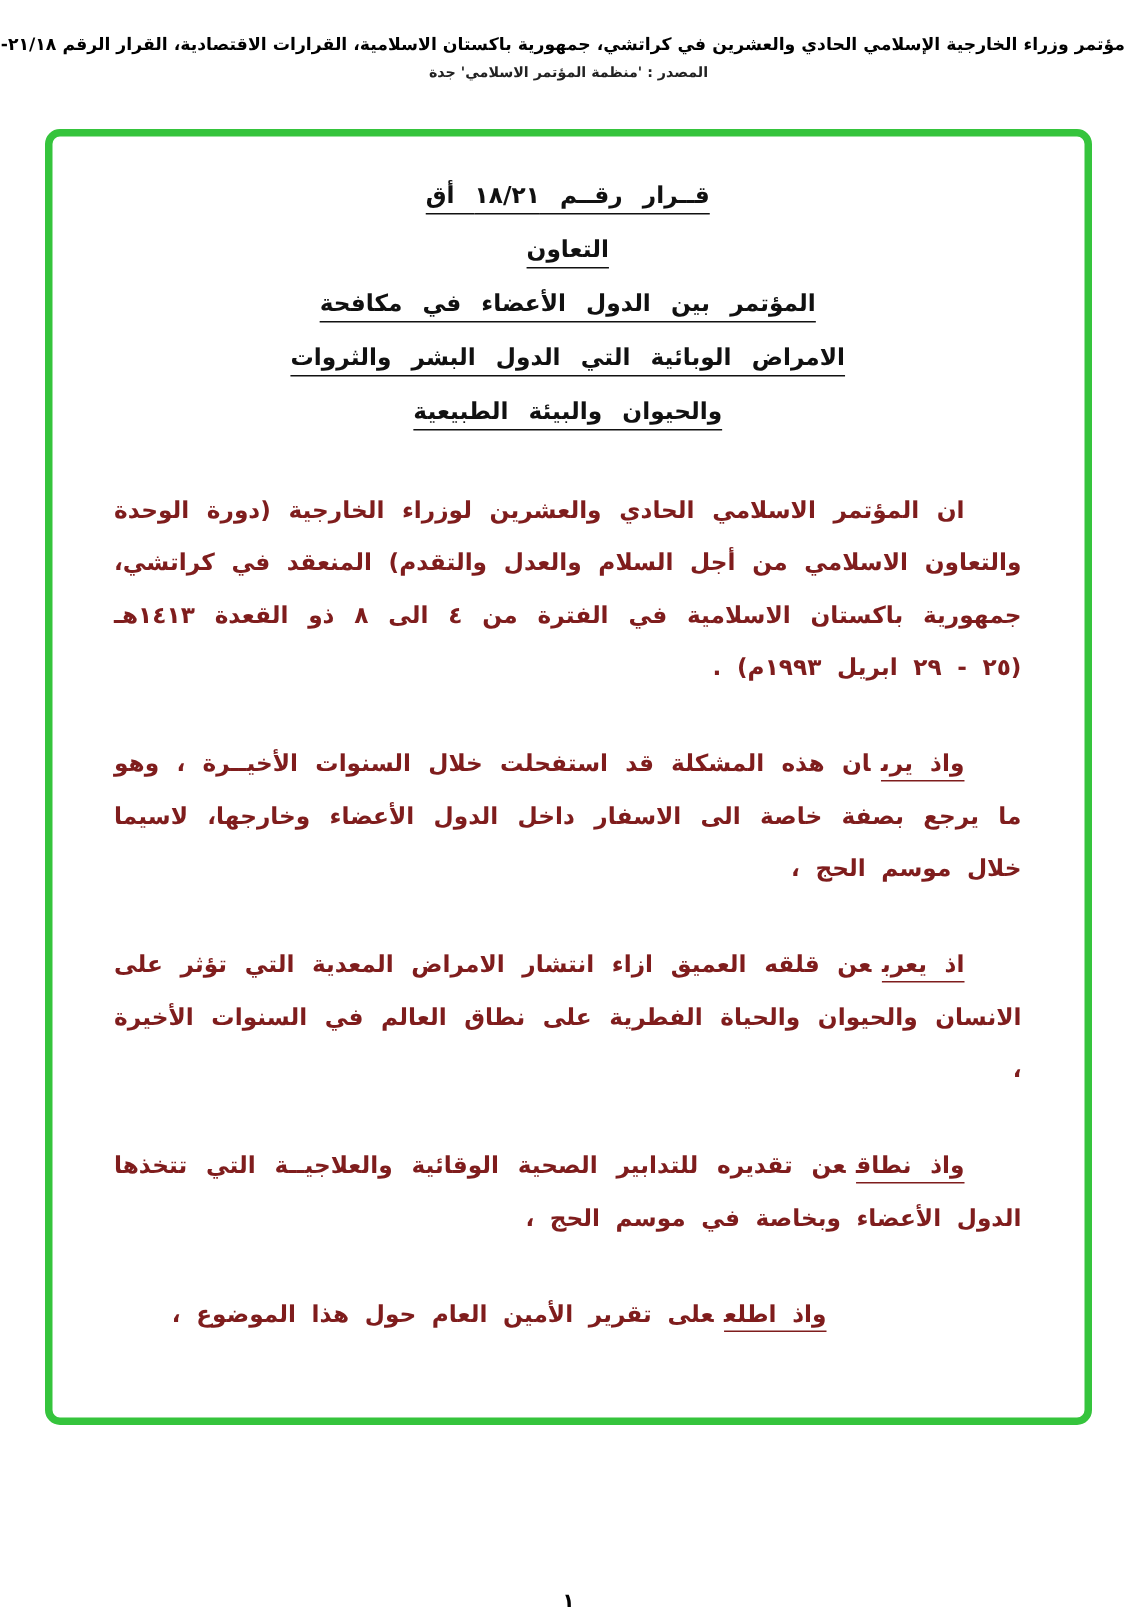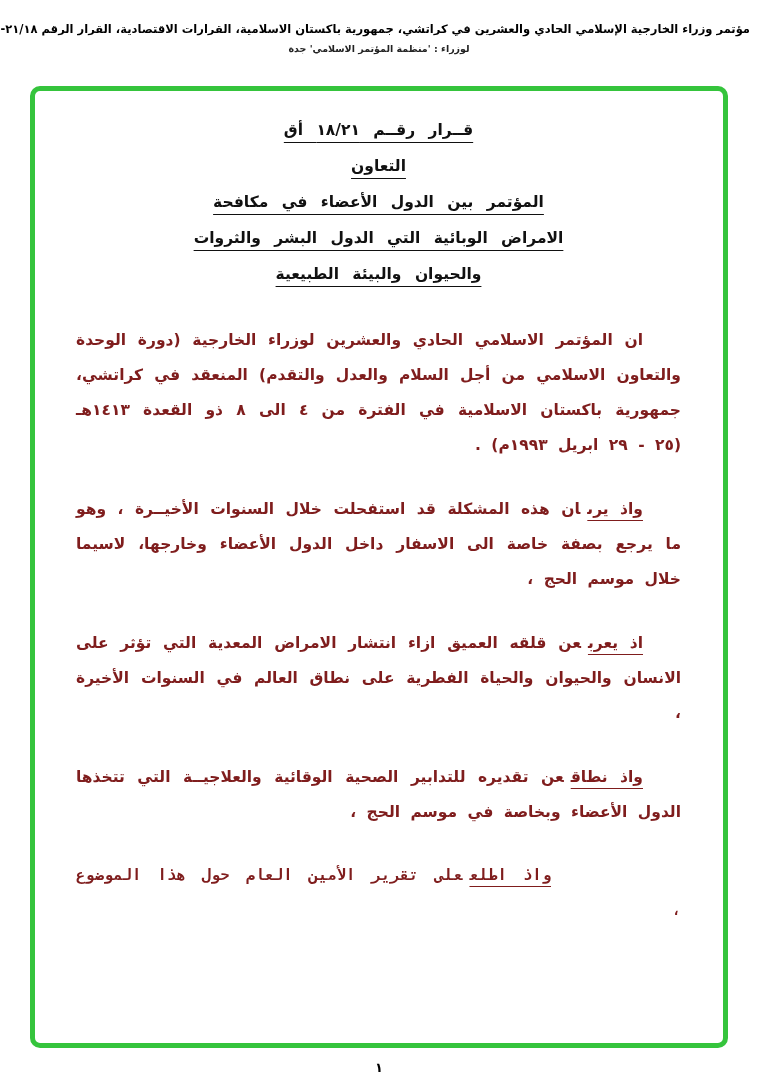--- a/index.html
+++ b/index.html
@@ -35,21 +35,21 @@
     margin-top: 7px;
     font-size: 9.5px;
     font-weight: bold;
     color: #222222;
   }
   .frame {
     position: absolute;
     top: 86px;
     left: 30px;
     width: 698px;
-    height: 962px;
+    height: 864px;
     border: 5px solid #35c43c;
     border-radius: 10px;
     background: #ffffff;
     padding: 30px 42px 16px 41px;
     direction: rtl;
     overflow: hidden;
   }
   .titles {
     text-align: center;
     margin-bottom: 40px;
@@ -76,42 +76,42 @@
     text-indent: 38px;
   }
   .para .lead {
     text-decoration: underline;
     text-underline-offset: 6px;
     text-decoration-thickness: 1.3px;
     margin-inline-end: 7px;
   }
   .para.closing {
     text-indent: 130px;
+    text-align: right;
     margin-bottom: 0;
-    font-family: Liberation Mono, monospace;
   }
   .page-num {
     position: absolute;
     bottom: 3px;
     left: 0;
     right: 0;
     text-align: center;
     font-size: 13px;
     font-weight: bold;
     color: #000000;
   }
 </style>
 </head>
 <body>
 
 <div class="page">
 
   <div class="doc-header">
     <div class="line1">مؤتمر وزراء الخارجية الإسلامي الحادي والعشرين في كراتشي، جمهورية باكستان الاسلامية، القرارات الاقتصادية، القرار الرقم ٢١/١٨- أق</div>
-    <div class="line2">لوزراء : 'منظمة المؤتمر الاسلامي' جدة</div>
+    <div class="line2">المصدر : 'منظمة المؤتمر الاسلامي' جدة</div>
   </div>
 
   <div class="frame">
 
     <div class="titles">
       <div class="title-line">قــرار رقــم ١٨/٢١ أق</div>
       <div class="title-line">التعاون</div>
       <div class="title-line">المؤتمر بين الدول الأعضاء في مكافحة</div>
       <div class="title-line">الامراض الوبائية التي الدول البشر والثروات</div>
       <div class="title-line">والحيوان والبيئة الطبيعية</div>

